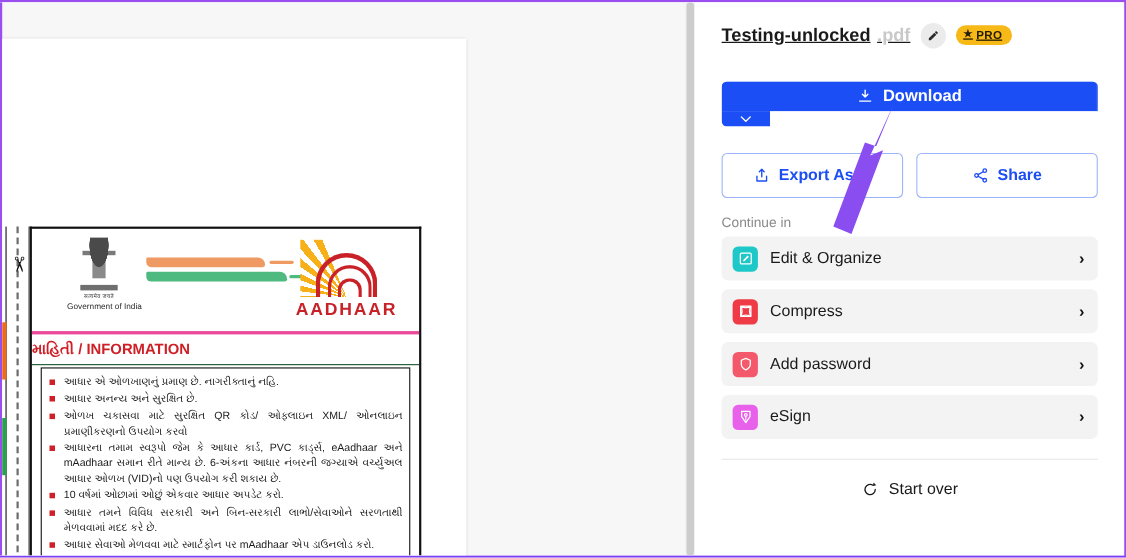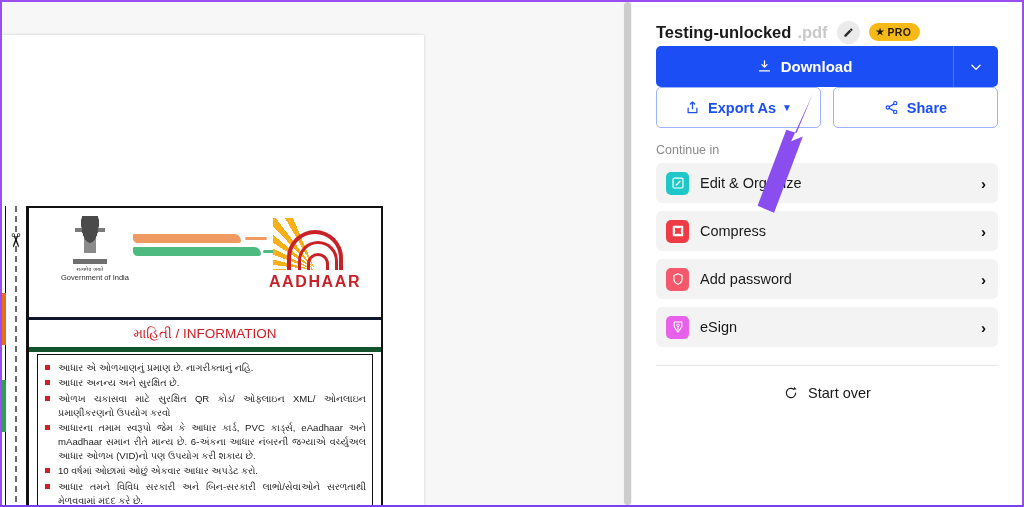--- a/index.html
+++ b/index.html
@@ -65,22 +65,22 @@
     position: absolute;
     left: 27px; top: 171px;
     width: 356px; height: 336px;
     background: #ffffff;
     border: 2px solid #111;
     border-bottom: none;
     overflow: hidden;
   }
   #aadhaar-head {
     position: relative;
-    height: 112px;
-    border-bottom: 3px solid #0f172a;
+    height: 96px;
+    border-bottom: 3px solid #ec4899;
   }
   
   #emblem {
     position: absolute; left: 32px; top: 8px;
     width: 58px; text-align: center;
   }
   #emblem .pillar {
     width: 38px; height: 50px; margin: 0 auto;
     background:
       radial-gradient(ellipse at 50% 14%, #4a4a4a 0 32%, transparent 33%),
@@ -130,23 +130,23 @@
     border-radius: 20px 20px 0 0;
   }
   #aad-logo .finger::before { left: 7px; bottom: 0; width: 34px; height: 26px; }
   #aad-logo .finger::after  { left: 16px; bottom: 0; width: 16px; height: 14px; }
   #aad-logo .word {
     position:absolute; left:0; bottom:3px; width:96px; text-align:center;
     font-size:16px; font-weight:700; color:#c82128; letter-spacing:1.6px;
   }
 
   #aad-title {
-    text-align:center; padding: 6px 0 5px;
-    font-size: 13.5px; font-weight: 400; color:#cf2027;
-    border-bottom: 5px solid #14532d;
+    padding: 6px 0 5px;
+    font-size: 13.5px; font-weight: 700; color:#cf2027;
+    border-bottom: 1px solid #14532d;
   }
   #aad-body {
     margin: 2px 8px 0; padding: 6px 6px 4px;
     border: 1px solid #111;
     height: 225px; overflow: hidden;
   }
   #aad-body ul { list-style: none; }
   #aad-body li {
     position: relative;
     padding-left: 14px;
@@ -176,21 +176,21 @@
   
   #sidebar {
     position: absolute;
     left: 632px; top: 0;
     width: 390px; height: 100%;
     background: #ffffff;
     padding: 16px 24px 0 24px;
   }
 
   
-  #title-row { display: flex; align-items: center; gap: 9px; height: 28px; }
+  #title-row { display: flex; align-items: center; gap: 9px; height: 28px; text-decoration: underline; }
   #doc-name {
     font-size: 16.5px; font-weight: 700; color: #1a1a1a;
     white-space: nowrap;
   }
   #doc-ext { font-size: 16.5px; font-weight: 700; color: #c9c9c9; margin-left: -3px; }
   #edit-name-btn {
     width: 23px; height: 23px; border-radius: 50%;
     background: #ebebeb; border: none;
     display: flex; align-items: center; justify-content: center;
     cursor: pointer; flex: none;
@@ -200,42 +200,42 @@
     display: flex; align-items: center; gap: 3px;
     background: #f7b917; color: #241c00;
     border-radius: 11px; padding: 3px 9px 3px 7px;
     font-size: 10.5px; font-weight: 700; letter-spacing: .3px;
     flex: none;
   }
   #pro-badge .star { font-size: 9.5px; line-height: 1; }
 
   
   #download-row {
-    display: flex; margin-top: 0;
+    display: flex; margin-top: 28px;
     height: 41px;
-    border-radius: 5px; overflow: hidden;
+    border-radius: 5px; overflow: hidden; flex-direction: column;
   }
   #download-btn {
     flex: 1;
     background: #1b4ef5; color: #fff;
     border: none; cursor: pointer;
     display: flex; align-items: center; justify-content: center; gap: 9px;
     font-size: 15px; font-weight: 700;
     font-family: "Liberation Sans", sans-serif;
     border-right: 1px solid #4a73f7;
   }
   #download-btn svg { width: 15px; height: 15px; }
   #download-caret {
     width: 44px; background: #1b4ef5; border: none; cursor: pointer;
     display: flex; align-items: center; justify-content: center;
   }
   #download-caret svg { width: 14px; height: 14px; }
 
   
-  #secondary-row { display: flex; gap: 12px; margin-top: 0; }
+  #secondary-row { display: flex; gap: 12px; margin-top: 24px; }
   .outline-btn {
     flex: 1; height: 41px;
     background: #fff; border: 1px solid #9cb4fb; border-radius: 5px;
     color: #1b4ef5; font-size: 14.5px; font-weight: 700;
     font-family: "Liberation Sans", sans-serif;
     display: flex; align-items: center; justify-content: center; gap: 8px;
     cursor: pointer;
   }
   .outline-btn svg { width: 15px; height: 15px; }
   .outline-btn .caret { font-size: 10px; margin-left: -2px; }

